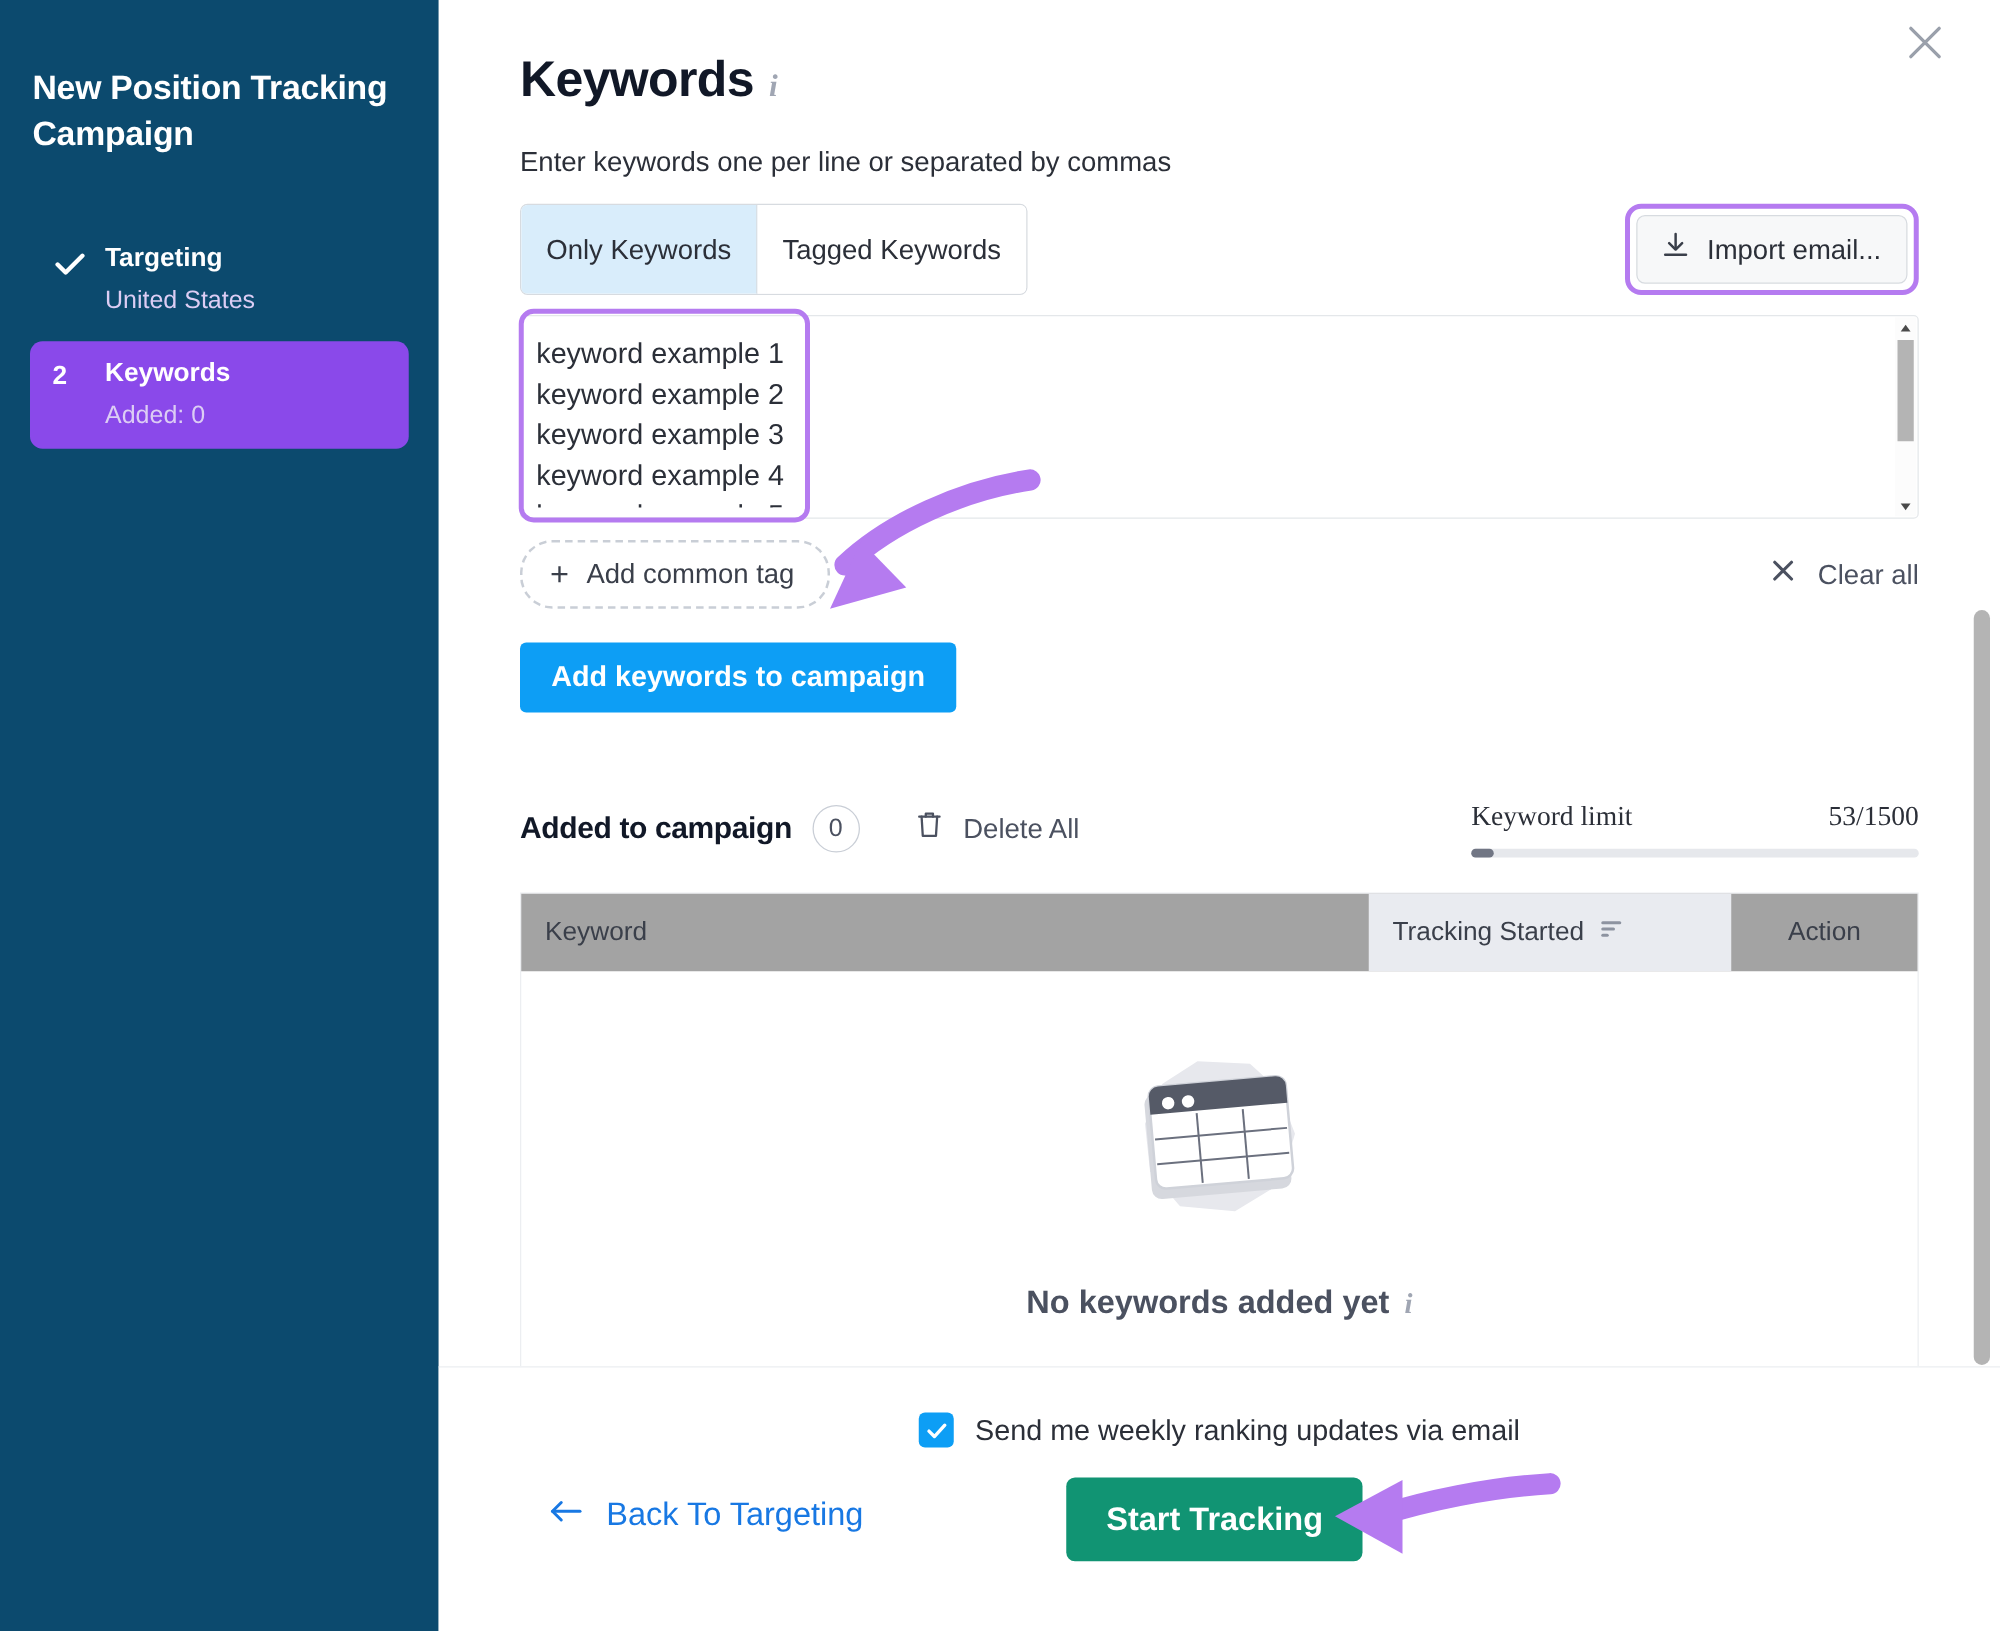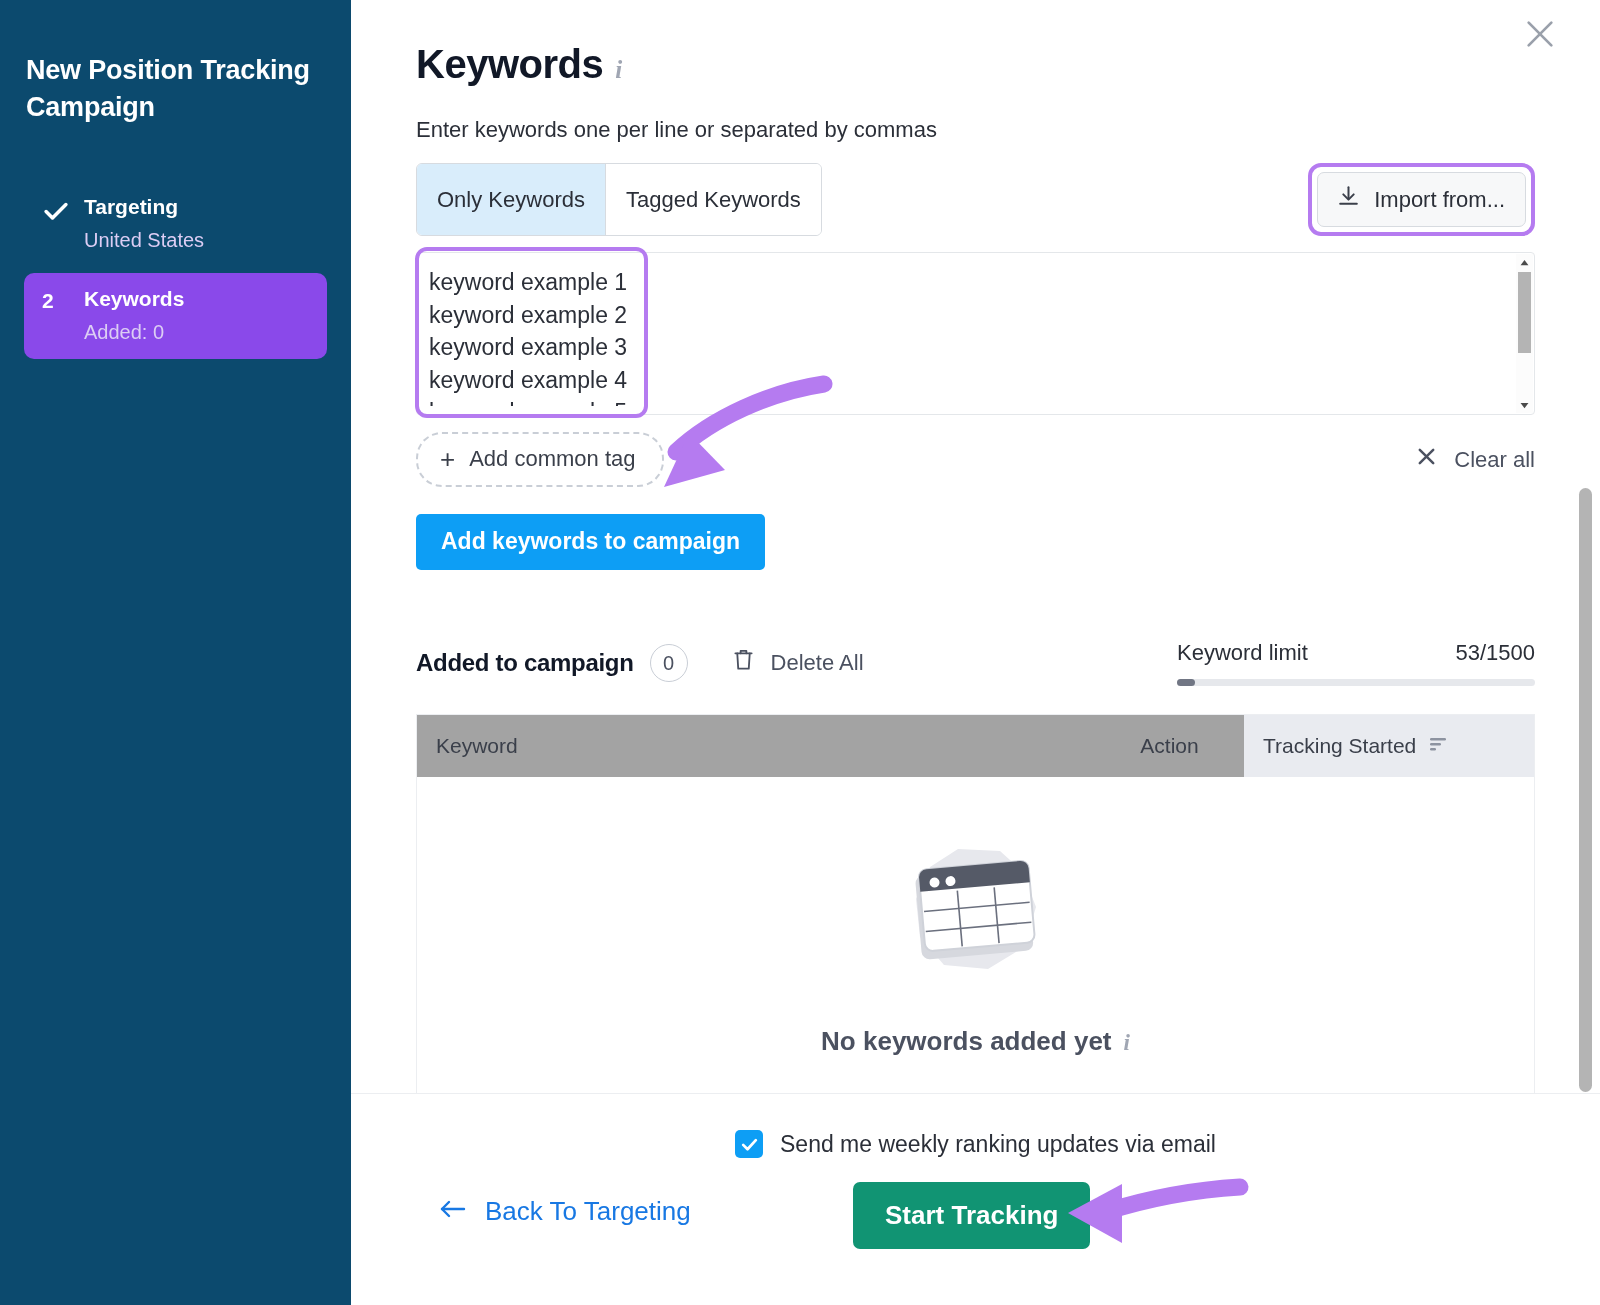--- a/index.html
+++ b/index.html
@@ -103,21 +103,21 @@
 
   
   .addedrow { display:flex; align-items:center; margin:70px 65px 0 65px; }
   .added-title { font-size:24px; font-weight:bold; color:#111827; letter-spacing:-0.3px; }
   .count-pill {
     margin-left:16px; width:38px; height:38px; border:1px solid #c9ced6; border-radius:50%;
     display:inline-flex; align-items:center; justify-content:center; font-size:20px; color:#4b5160;
   }
   .delete-all { margin-left:44px; display:inline-flex; align-items:center; gap:16px; font-size:22px; color:#4b5160; cursor:pointer; }
 
-  .kwlimit { width:358px; margin-left:auto; }
+  .kwlimit { width:358px; margin-left:auto;font-family:Liberation Serif, serif; }
   .kwlimit .kl-top { display:flex; justify-content:space-between; font-size:22px; color:#2b2f38; }
   .kwlimit .kl-bar { margin-top:13px; height:7px; border-radius:4px; background:#e6e8ec; position:relative; }
   .kwlimit .kl-fill { position:absolute; left:0; top:0; height:7px; width:18px; border-radius:4px; background:#717684; }
 
   .table { margin:28px 65px 0 65px; border:1px solid #eceef1; }
   .thead { display:flex; height:62px; background:#a3a3a3; }
   .th { display:flex; align-items:center; font-size:21px; color:#3a3f4a; }
   .th-kw { flex:1; padding-left:19px; }
   .th-ts { width:290px; background:#e9ebf0; padding-left:19px; gap:12px; }
   .th-ac { width:149px; justify-content:center; }
@@ -206,21 +206,21 @@
       <div class="spacer"></div>
       <div class="import-wrap">
         <div class="import-btn">
           <span>
             <svg width="25" height="25" viewBox="0 0 24 24" fill="none" stroke="#3a3f4a" stroke-width="1.9" stroke-linecap="round" stroke-linejoin="round">
                 <path d="M12 3v11"></path>
                 <polyline points="7 10 12 15 17 10"></polyline>
                 <path d="M4 19h16"></path>
               </svg>
           </span>
-          <span>Import from...</span>
+          <span>Import email...</span>
         </div>
       </div>
     </div>
 
     <div class="ta-wrap">
       <div class="ta-box"></div>
       <div class="ta-ph">keyword example 1
 keyword example 2
 keyword example 3
 keyword example 4
@@ -282,31 +282,31 @@
         </div>
         <div class="kl-bar">
           <div class="kl-fill"></div>
         </div>
       </div>
     </div>
 
     <div class="table">
       <div class="thead">
         <div class="th th-kw">Keyword</div>
-        <div class="th th-ac">Action</div>
         <div class="th th-ts">
           <span>Tracking Started</span>
           <span>
             <svg width="20" height="20" viewBox="0 0 20 20">
                 <rect x="2" y="4" width="16" height="2.4" rx="1.2" fill="#8d93a0"></rect>
                 <rect x="2" y="9" width="11" height="2.4" rx="1.2" fill="#8d93a0"></rect>
                 <rect x="2" y="14" width="6" height="2.4" rx="1.2" fill="#8d93a0"></rect>
               </svg>
           </span>
         </div>
+        <div class="th th-ac">Action</div>
       </div>
 
       <div class="empty">
         <div class="illo">
           <svg width="160" height="145" viewBox="0 0 160 145">
             <path d="M34 30 L62 12 L104 14 L126 34 L140 70 L128 110 L92 132 L48 128 L24 100 L20 62 Z" fill="#e7e8ed"></path>
             <g transform="rotate(-5 80 72)">
               <rect x="22" y="34" width="112" height="84" rx="8" fill="#d6d8de"></rect>
               <rect x="26" y="28" width="110" height="82" rx="8" fill="#ffffff" stroke="#cfd2d9" stroke-width="2"></rect>
               <path d="M26 36 a8 8 0 0 1 8 -8 h94 a8 8 0 0 1 8 8 v14 h-110 z" fill="#555a67"></path>

